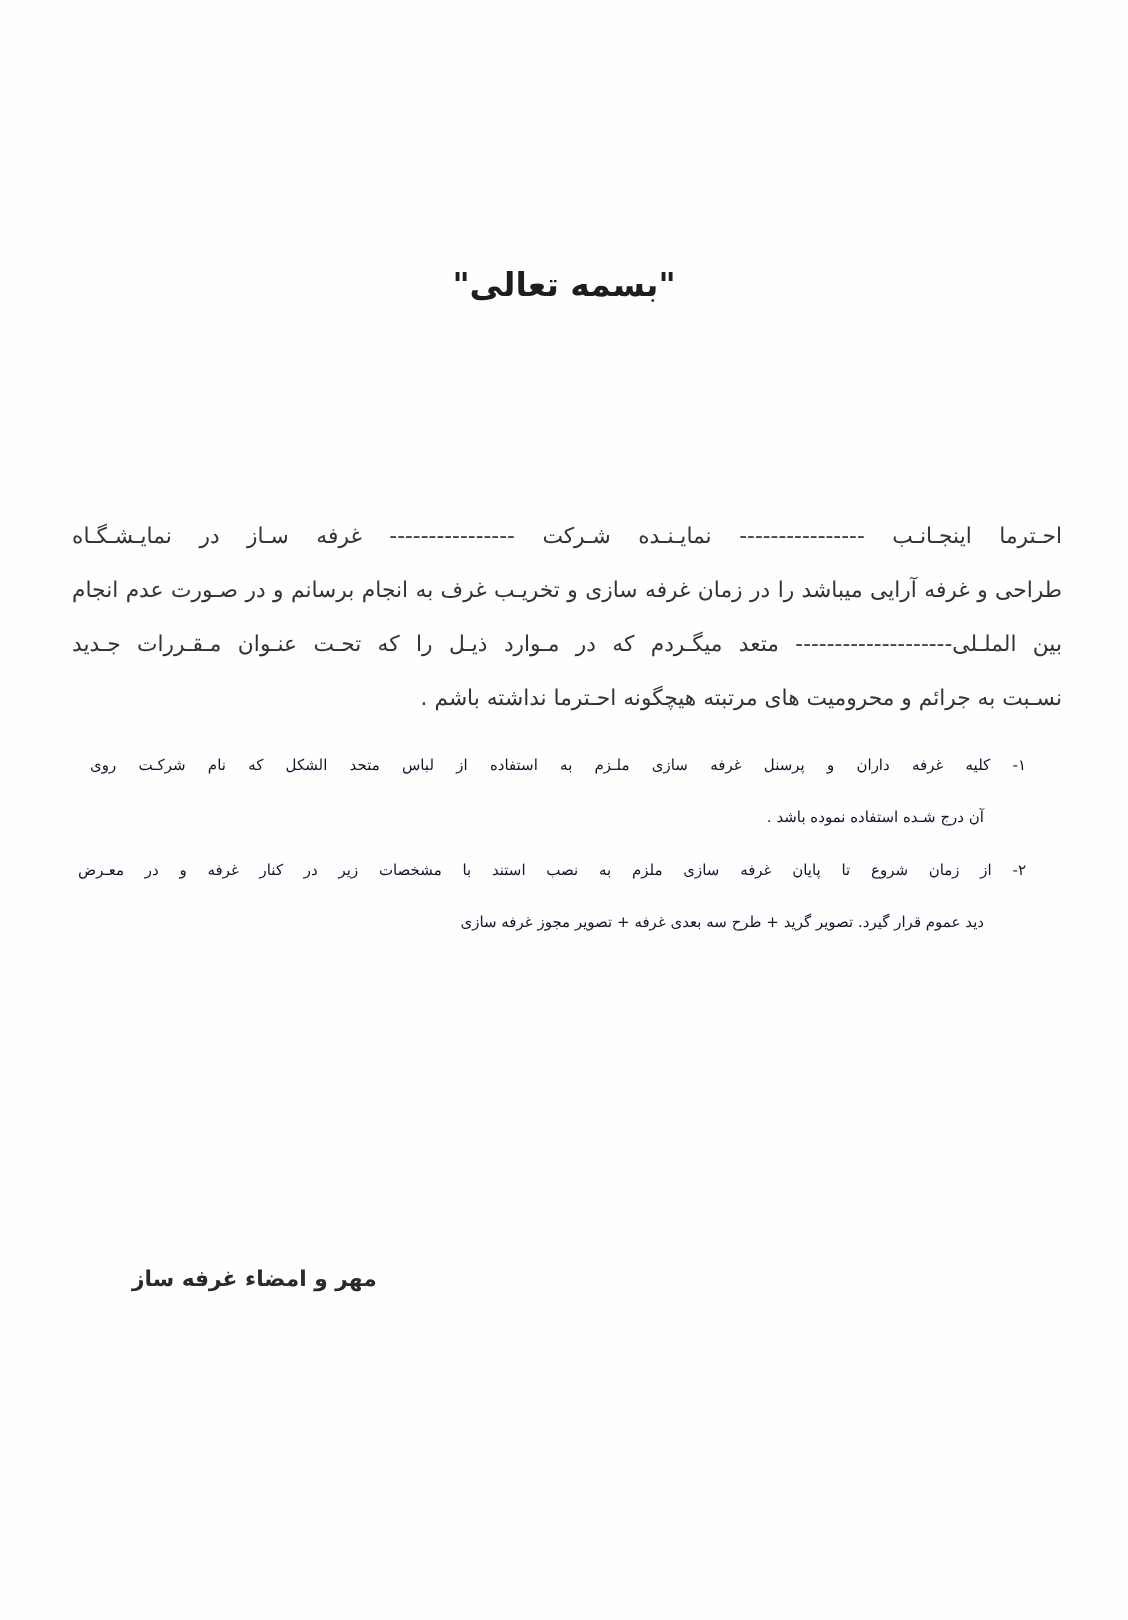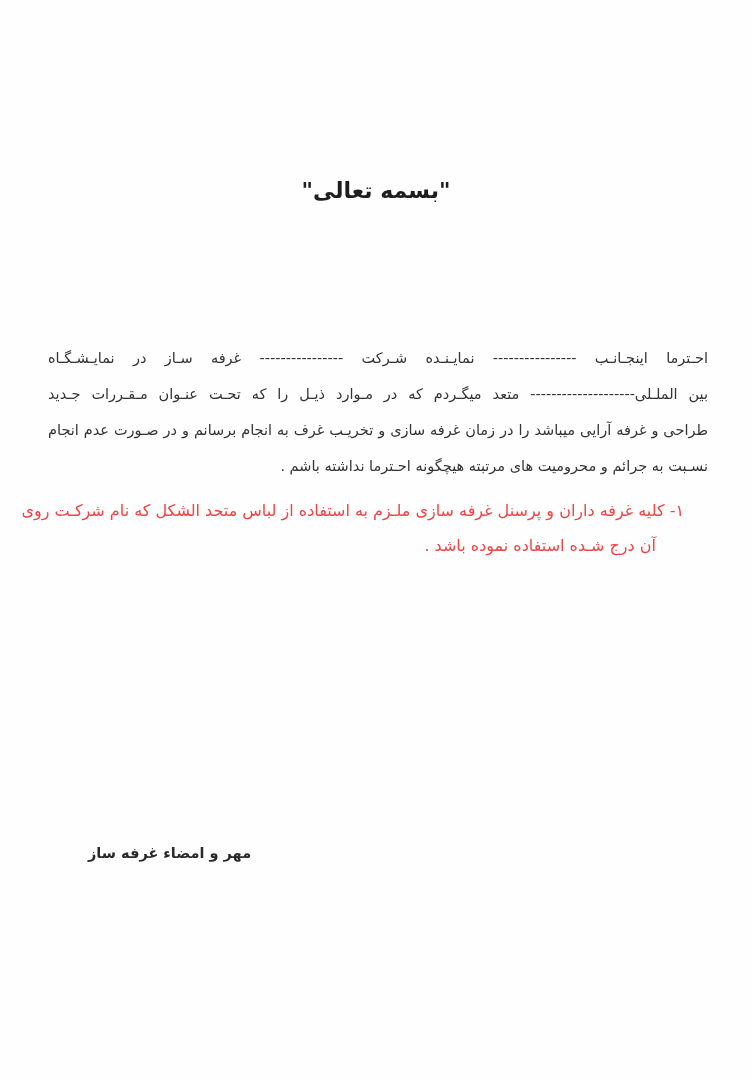--- a/index.html
+++ b/index.html
@@ -50,22 +50,22 @@
       white-space: nowrap;
       text-align: justify;
       text-align-last: justify;
     }
     .intro .line.last {
       text-align-last: right;
     }
     .item {
       position: absolute;
       direction: rtl;
-      font-size: 16px;
-      color: #ef4444;
+      font-size: 10px;
+      color: #0f172a;
       line-height: 35px;
     }
     .item .line {
       display: block;
       white-space: nowrap;
       text-align-last: justify;
     }
     .item .line.last {
       text-align-last: right;
       padding-right: 28px;
@@ -87,26 +87,30 @@
   </style>
 </head>
 <body>
 
 <div class="page">
 
   <div class="title">"بسمه تعالی"</div>
 
   <div class="para intro">
     <span class="line">احـترما اینجـانـب ---------------- نمایـنـده شـرکت ---------------- غرفه سـاز در نمایـشـگـاه</span>
+    <span class="line">طراحی و غرفه آرایی میباشد را در زمان غرفه سازی و تخریـب غرف به انجام برسانم و در صـورت عدم انجام</span>
     <span class="line">بین الملـلی-------------------- متعد میگـردم که در مـوارد ذیـل را که تحـت عنـوان مـقـررات جـدید</span>
-    <span class="line">طراحی و غرفه آرایی میباشد را در زمان غرفه سازی و تخریـب غرف به انجام برسانم و در صـورت عدم انجام</span>
     <span class="line last">نسـبت به جرائم و محرومیت های مرتبته هیچگونه احـترما نداشته باشم .</span>
   </div>
 
   <div class="item item1">
     <span class="line">۱-  کلیه غرفه داران و پرسنل غرفه سازی ملـزم به استفاده از لباس متحد الشکل که نام شرکـت روی</span>
     <span class="line last">آن درج شـده استفاده نموده باشد .</span>
   </div>
 
+  <div class="item item2">
+    <span class="line">۲-  از زمان شروع تا پایان غرفه سازی ملزم به نصب استند با مشخصات زیر در کنار غرفه و در معـرض</span>
+    <span class="line last">دید عموم قرار گیرد. تصویر گرید + طرح سه بعدی غرفه + تصویر مجوز غرفه سازی</span>
+  </div>
 
   <div class="signature">مهر و امضاء غرفه ساز</div>
 
 </div>
 
 </body></html>

